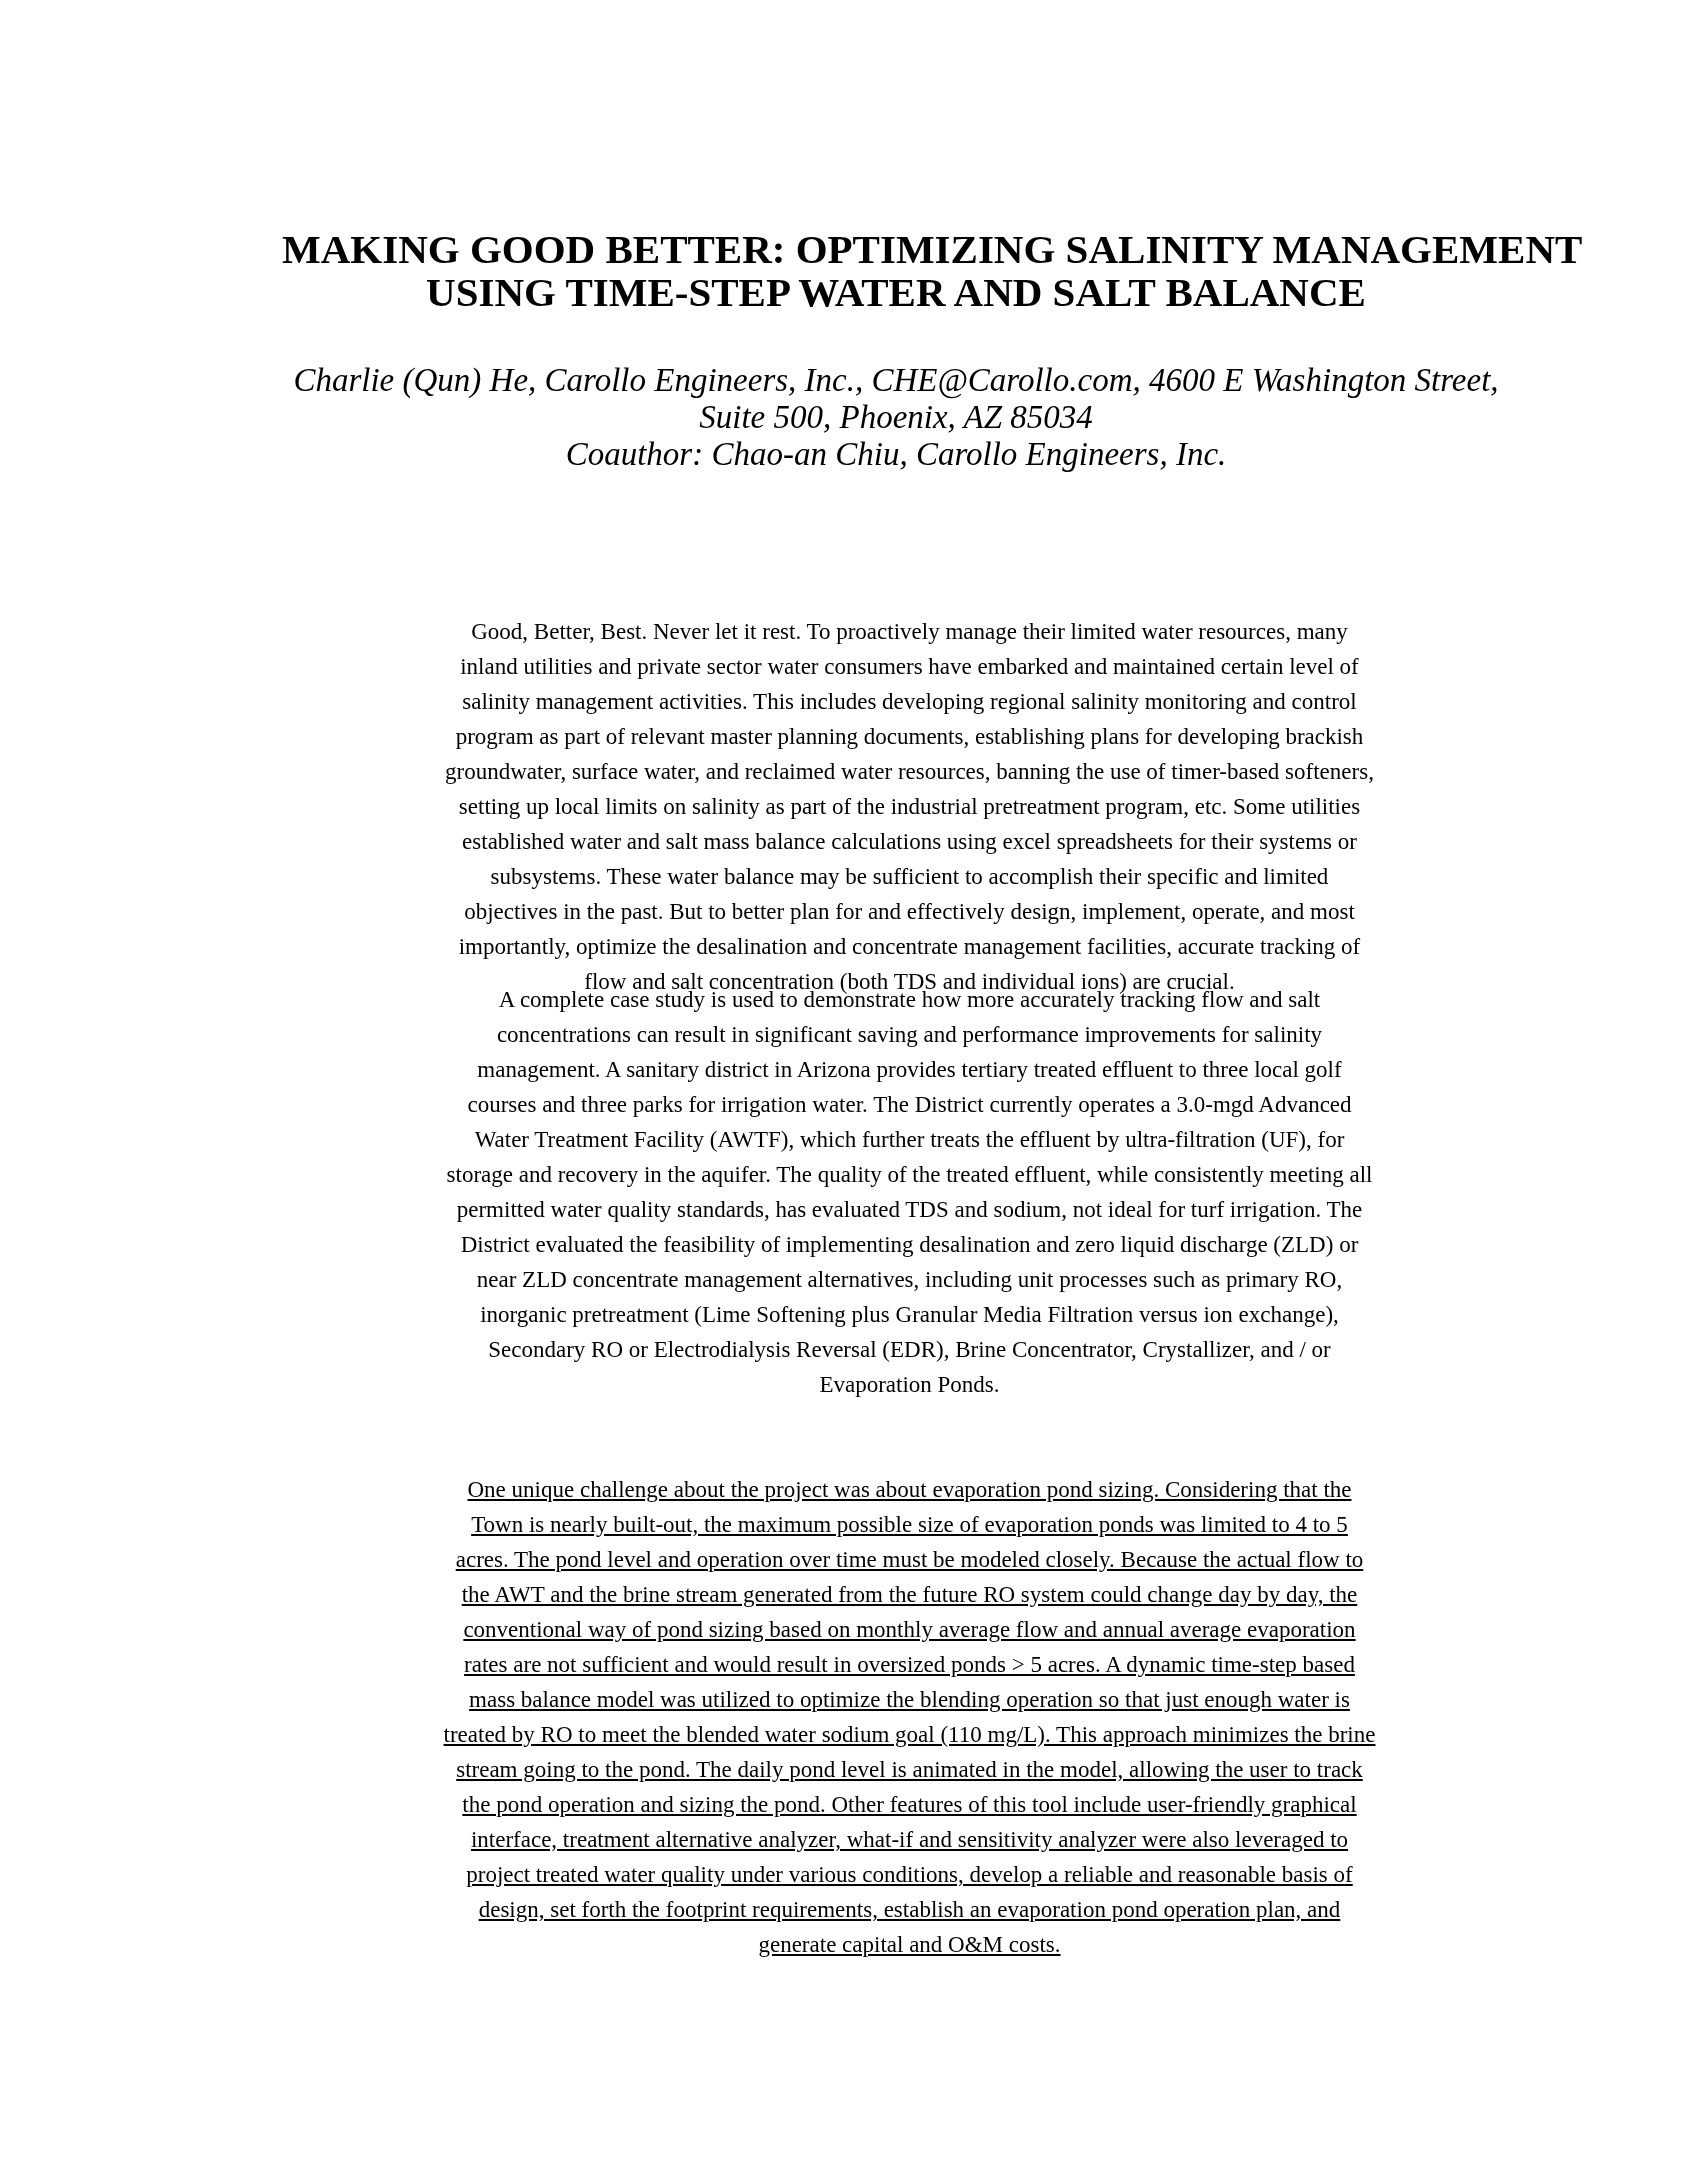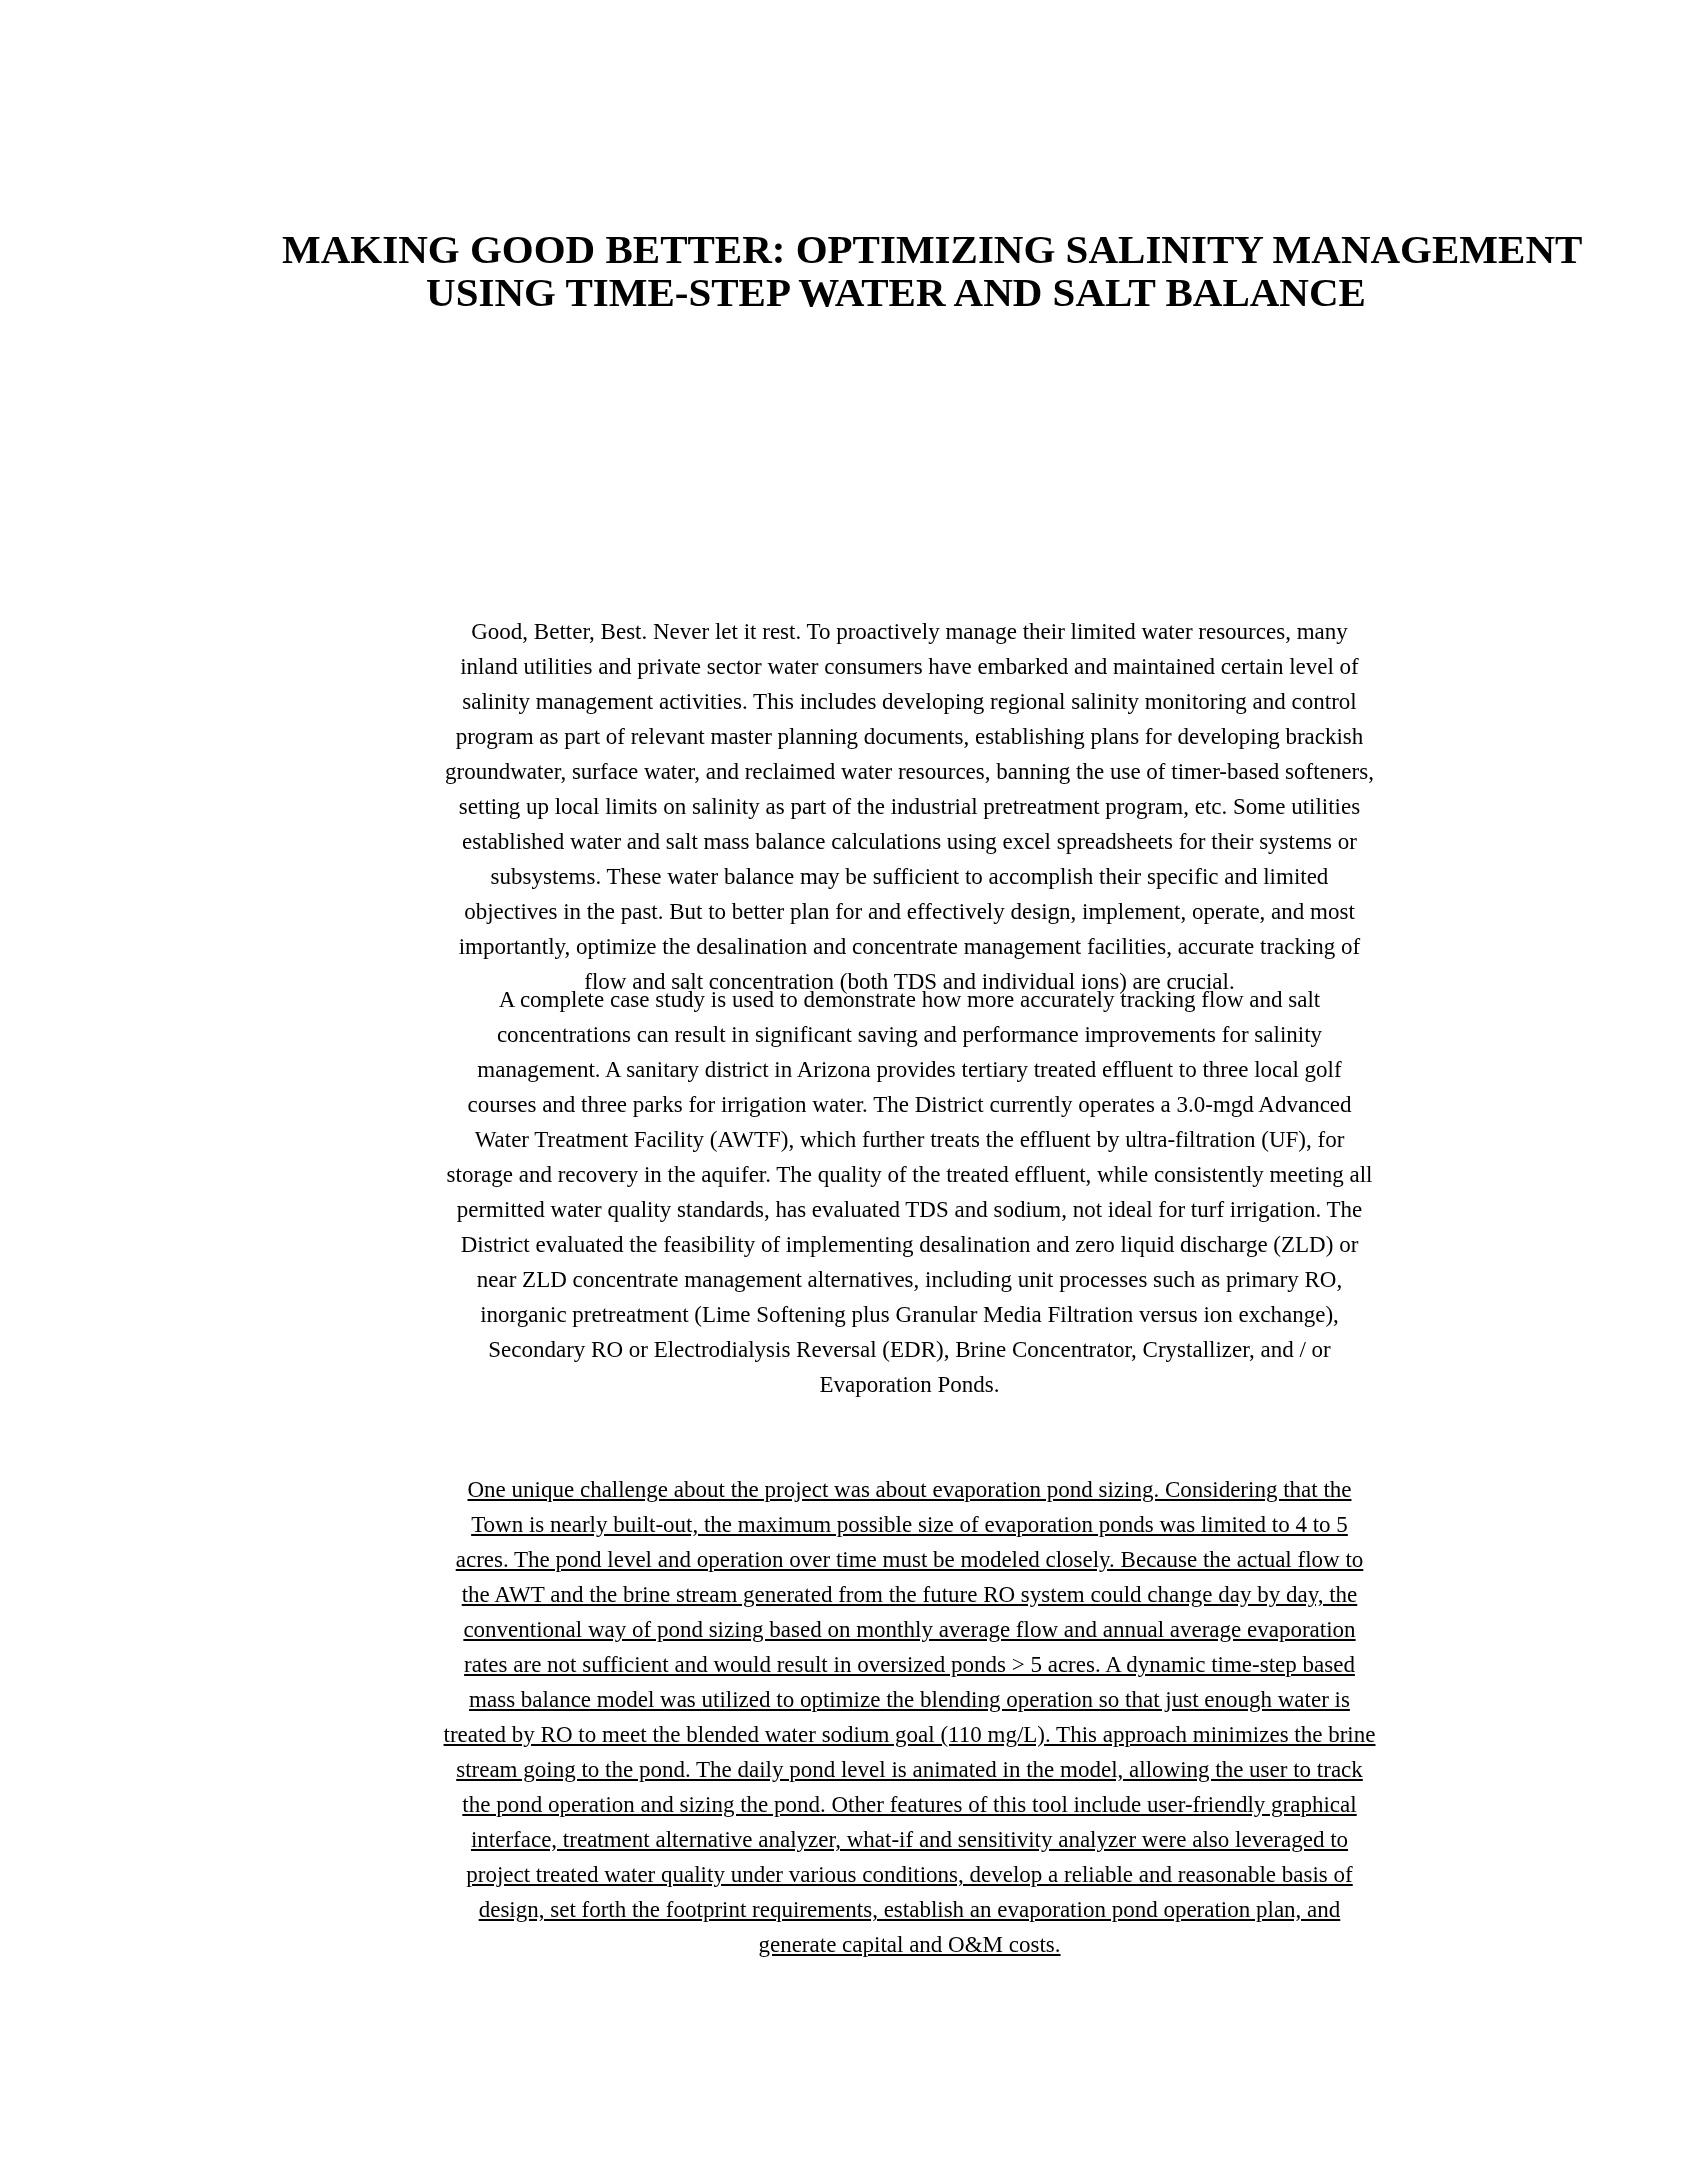--- a/index.html
+++ b/index.html
@@ -54,20 +54,23 @@
   .p2 { top: 966px; }
   .p3 { top: 1456px; text-decoration: underline; }
 </style>
 </head>
 <body>
 
 <div class="page">
   <h1 class="centered-block title">MAKING GOOD BETTER: OPTIMIZING SALINITY MANAGEMENT
 USING TIME-STEP WATER AND SALT BALANCE</h1>
 
+  <div class="centered-block authors">Charlie (Qun) He, Carollo Engineers, Inc., CHE@Carollo.com, 4600 E Washington Street,
+Suite 500, Phoenix, AZ 85034
+Coauthor: Chao-an Chiu, Carollo Engineers, Inc.</div>
 
 
   <p class="para p1">Good, Better, Best. Never let it rest. To proactively manage their limited water resources, many
 inland utilities and private sector water consumers have embarked and maintained certain level of
 salinity management activities. This includes developing regional salinity monitoring and control
 program as part of relevant master planning documents, establishing plans for developing brackish
 groundwater, surface water, and reclaimed water resources, banning the use of timer-based softeners,
 setting up local limits on salinity as part of the industrial pretreatment program, etc. Some utilities
 established water and salt mass balance calculations using excel spreadsheets for their systems or
 subsystems. These water balance may be sufficient to accomplish their specific and limited

